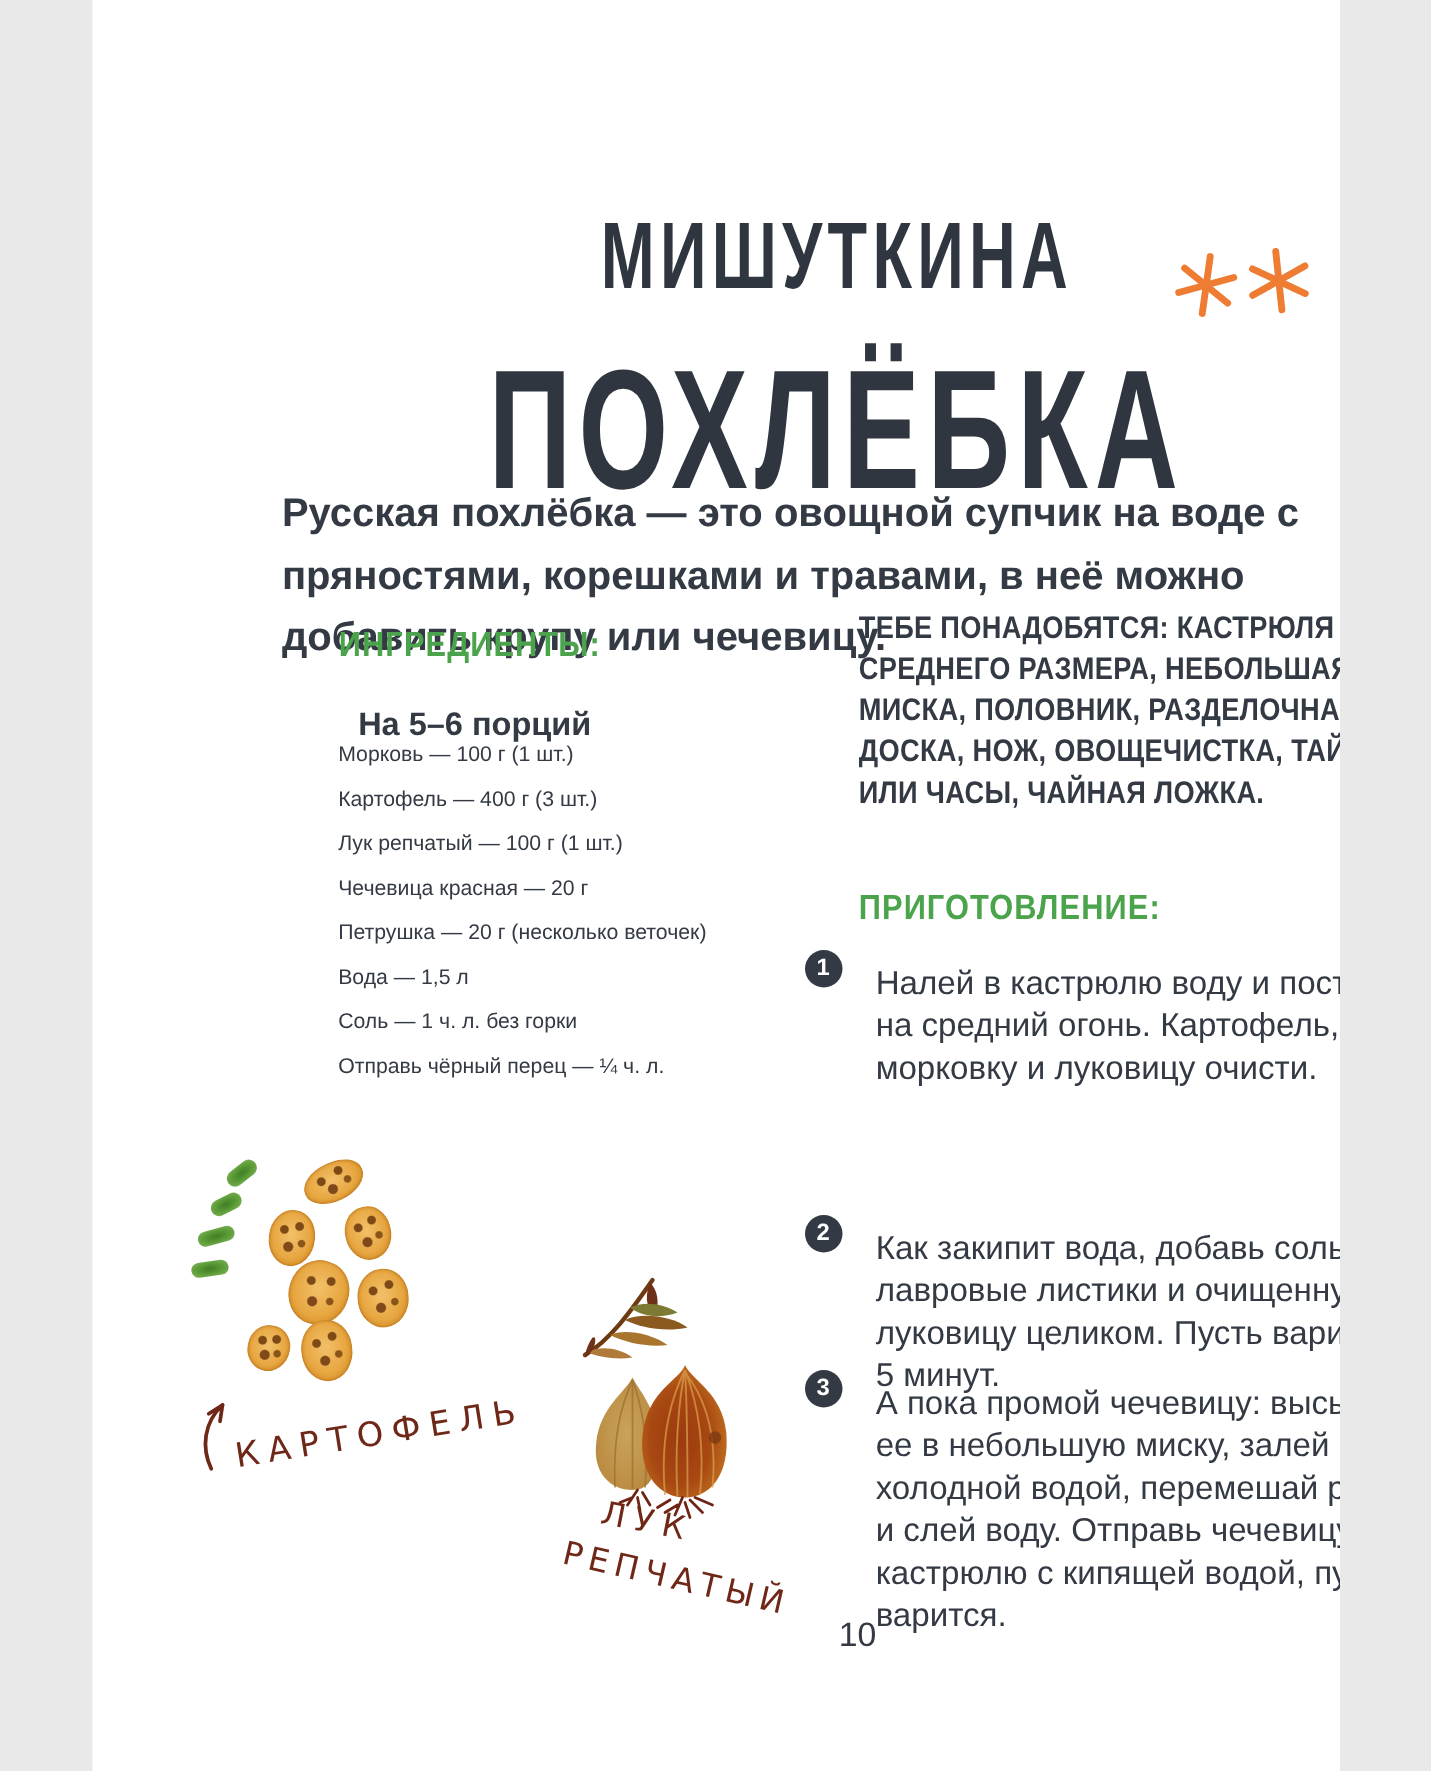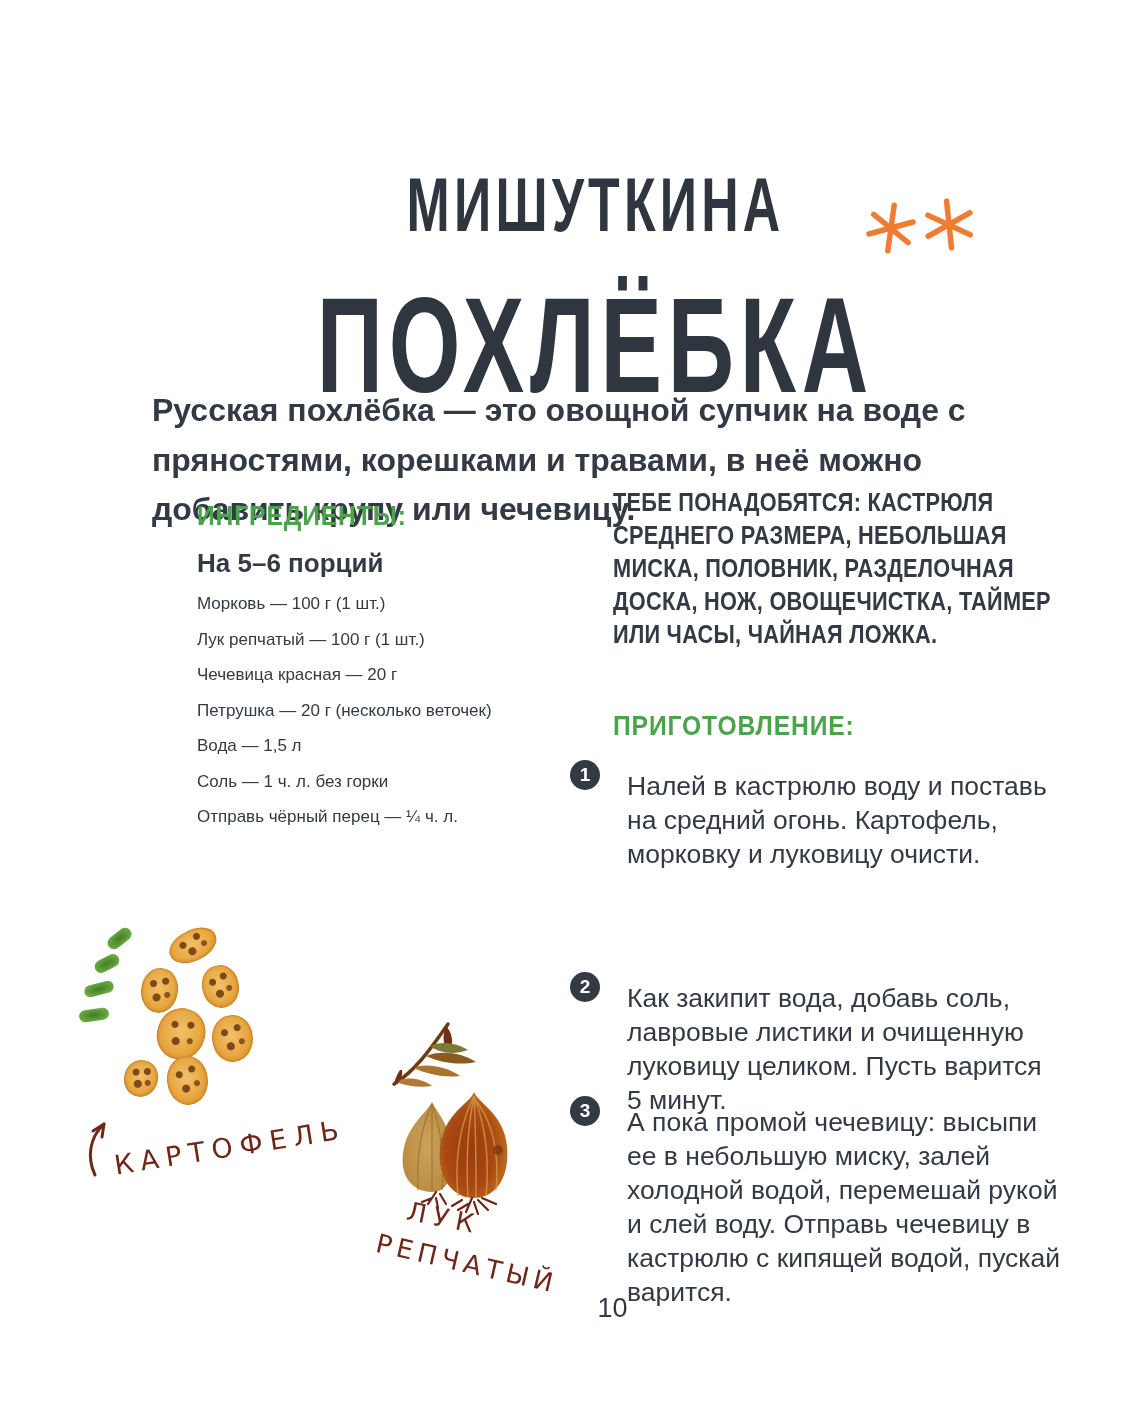--- a/index.html
+++ b/index.html
@@ -1,18 +1,18 @@
 <!DOCTYPE html>
 <html lang="ru"><head>
 <meta charset="utf-8">
 <style>
   html,body{margin:0;padding:0;background:#e9e9e9;}
   .page{
     position:relative;
-    width:1145px;height:1417px;
+    width:998px;height:1417px;
     margin:0 auto;
     background:#ffffff;
     overflow:hidden;
     font-family:"Liberation Sans",sans-serif;
     color:#333a44;
   }
   
   .title1{
     position:absolute;left:23px;top:118px;width:1145px;
     text-align:center;font-weight:bold;font-size:74px;line-height:1;
@@ -33,21 +33,21 @@
   }
   
   .h-green{
     position:absolute;margin:0;
     font-size:28px;font-weight:bold;letter-spacing:1px;
     color:#4ba34b;transform:scaleX(0.88);transform-origin:left top;
     white-space:nowrap;
   }
   
   .servings{
-    position:absolute;left:197px;top:548px;margin:0;
+    position:absolute;left:197px;top:548px;margin:16px;
     font-size:26px;font-weight:bold;
   }
   .ing-list{
     position:absolute;left:197px;top:586px;margin:0;padding:0;
     list-style:none;font-size:17px;line-height:35.5px;white-space:nowrap;
   }
   
   .equipment{
     position:absolute;left:613px;top:486px;width:505px;margin:0;
     font-size:25px;font-weight:bold;line-height:33px;letter-spacing:0.3px;
@@ -137,20 +137,21 @@
       </g>
     </g>
   </svg>
 
   <p class="intro">Русская похлёбка — это овощной супчик на воде с пряностями, корешками и травами, в неё можно добавить крупу или чечевицу.</p>
 
   <h2 class="h-green" style="left:197px;top:500px;">ИНГРЕДИЕНТЫ:</h2>
   <p class="servings">На 5–6 порций</p>
   <ul class="ing-list">
     <li>Морковь — 100 г (1 шт.)</li>
+    <li>Картофель — 400 г (3 шт.)</li>
     <li>Лук репчатый — 100 г (1 шт.)</li>
     <li>Чечевица красная — 20 г</li>
     <li>Петрушка — 20 г (несколько веточек)</li>
     <li>Вода — 1,5 л</li>
     <li>Соль — 1 ч. л. без горки</li>
     <li>Отправь чёрный перец — ¼ ч. л.</li>
   </ul>
 
   <p class="equipment">ТЕБЕ ПОНАДОБЯТСЯ: КАСТРЮЛЯ СРЕДНЕГО РАЗМЕРА, НЕБОЛЬШАЯ МИСКА, ПОЛОВНИК, РАЗДЕЛОЧНАЯ ДОСКА, НОЖ, ОВОЩЕЧИСТКА, ТАЙМЕР ИЛИ ЧАСЫ, ЧАЙНАЯ ЛОЖКА.</p>
 

